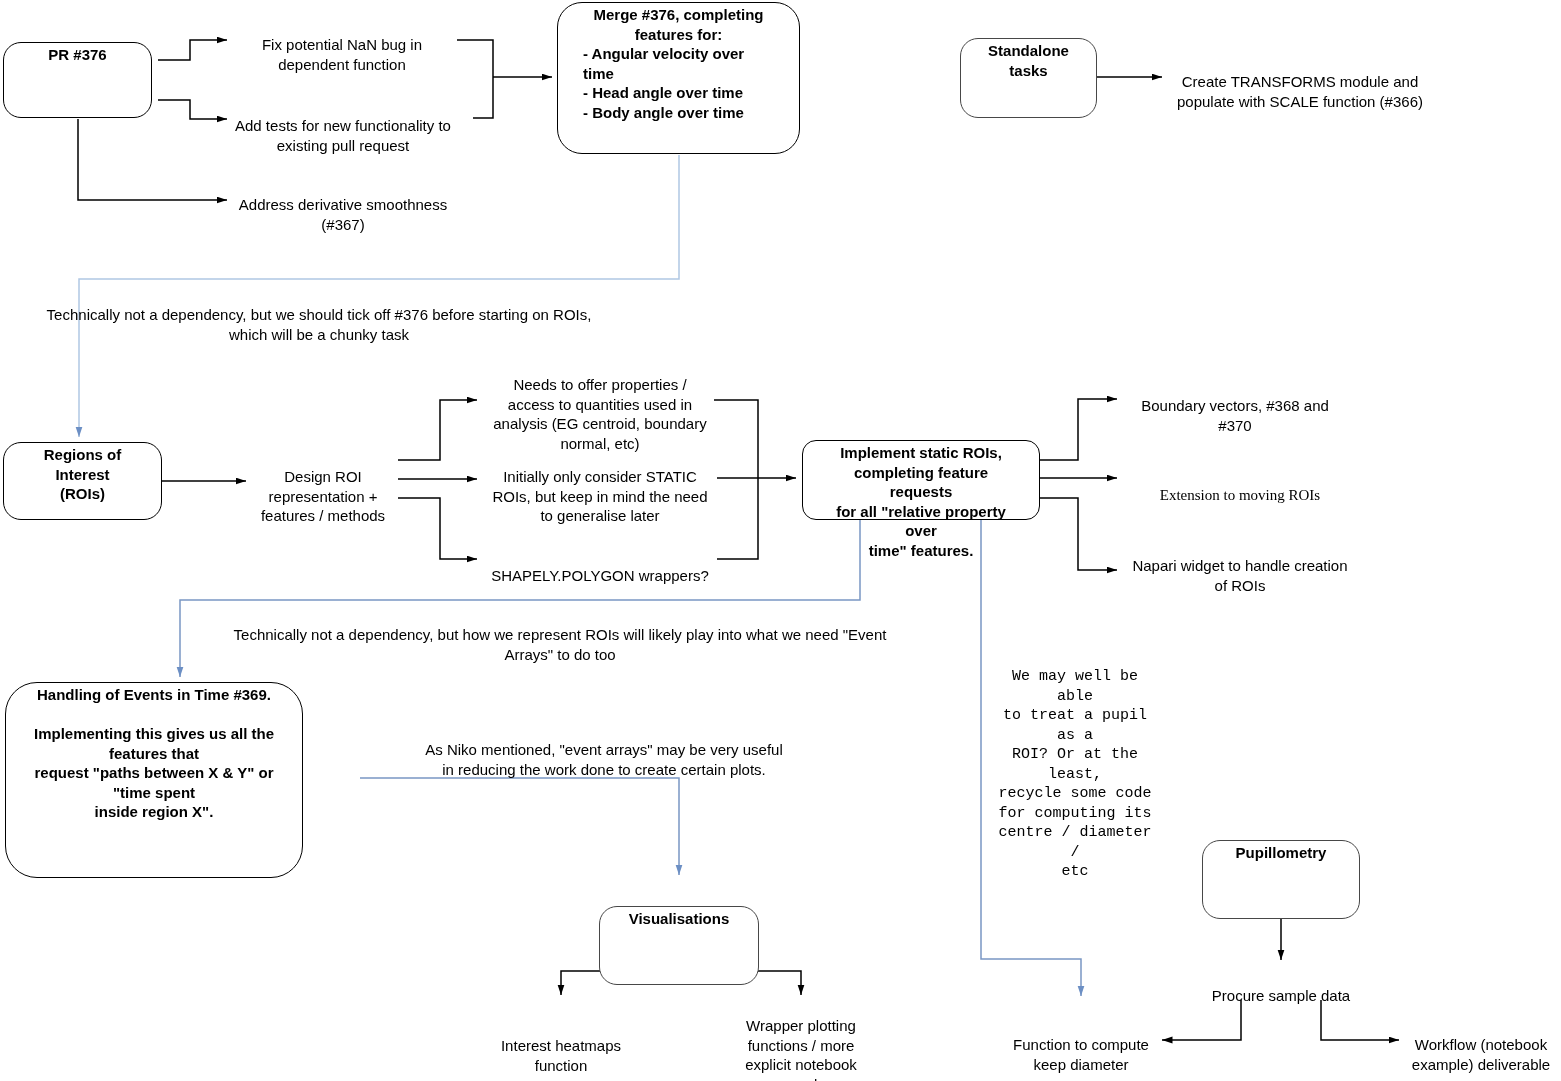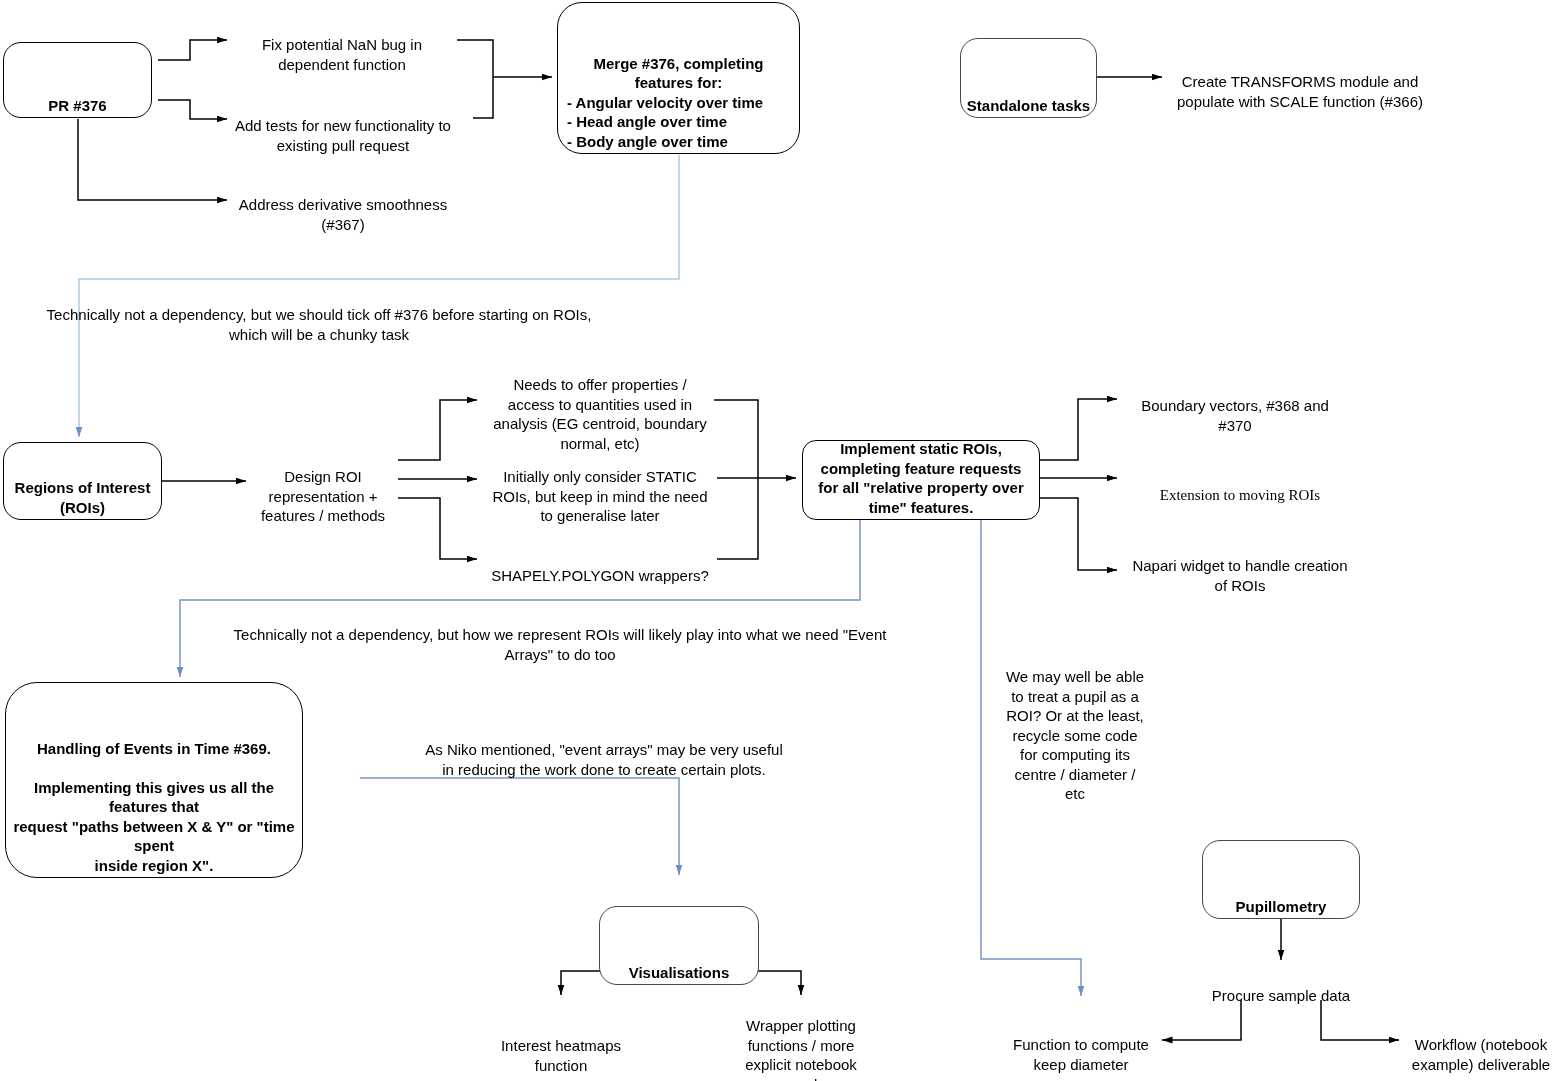--- a/index.html
+++ b/index.html
@@ -16,25 +16,25 @@
   .wires{position:absolute;left:0;top:0;width:1561px;height:1081px;}
   .node{
     position:absolute;
     box-sizing:border-box;
     background:#fff;
     border:1.5px solid #000;
     border-radius:18px;
     display:flex;
     flex-direction:column;
     align-items:center;
-    justify-content:flex-end;
+    justify-content:flex-start;
     text-align:center;
     font-weight:bold;
     white-space:pre-line;
-    padding:2px 4px;
+    padding:2px 20px;
   }
   .node.gray{border-color:#474747;}
   .txt{
     position:absolute;
     text-align:center;
     white-space:pre-line;
     margin-top:17px;
   }
   .merge-items{
     display:block;
@@ -165,21 +165,21 @@
 
   <div class="txt" style="left:1122px;top:539px;width:236px;">Napari widget to handle creation
 of ROIs</div>
 
   <div class="txt" style="left:210px;top:608px;width:700px;">Technically not a dependency, but how we represent ROIs will likely play into what we need "Event
 Arrays" to do too</div>
 
   <div class="txt" style="left:409px;top:723px;width:390px;">As Niko mentioned, "event arrays" may be very useful
 in reducing the work done to create certain plots.</div>
 
-  <div class="txt" style="left:995px;top:650px;width:160px;">We may well be able
+  <div class="txt" style="left:995px;top:650px;width:160px;font-family:Liberation Mono, monospace;">We may well be able
 to treat a pupil as a
 ROI? Or at the least,
 recycle some code
 for computing its
 centre / diameter  /
 etc</div>
 
   <div class="txt" style="left:476px;top:1019px;width:170px;">Interest heatmaps
 function</div>
 

